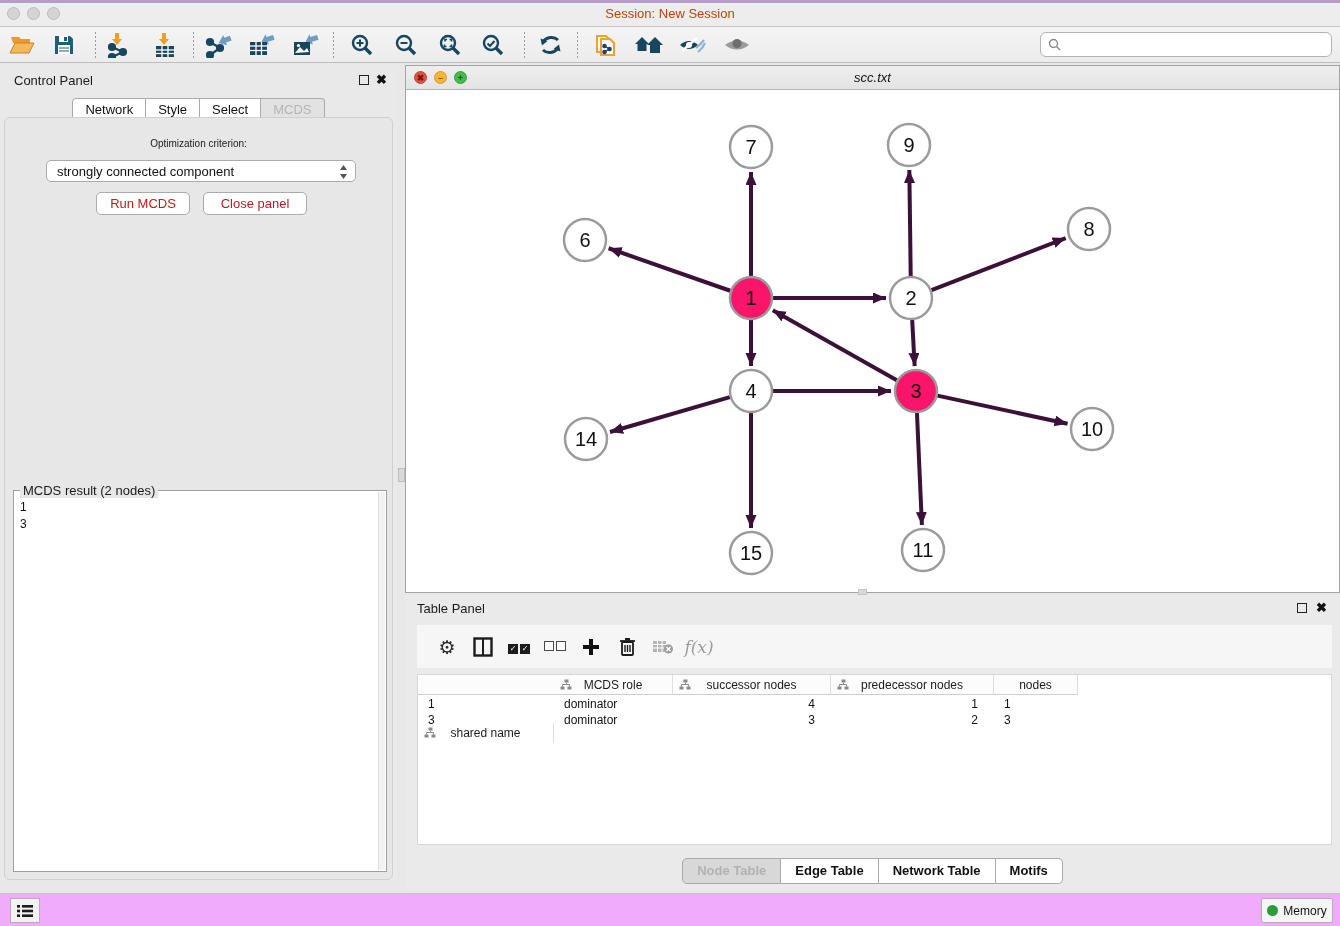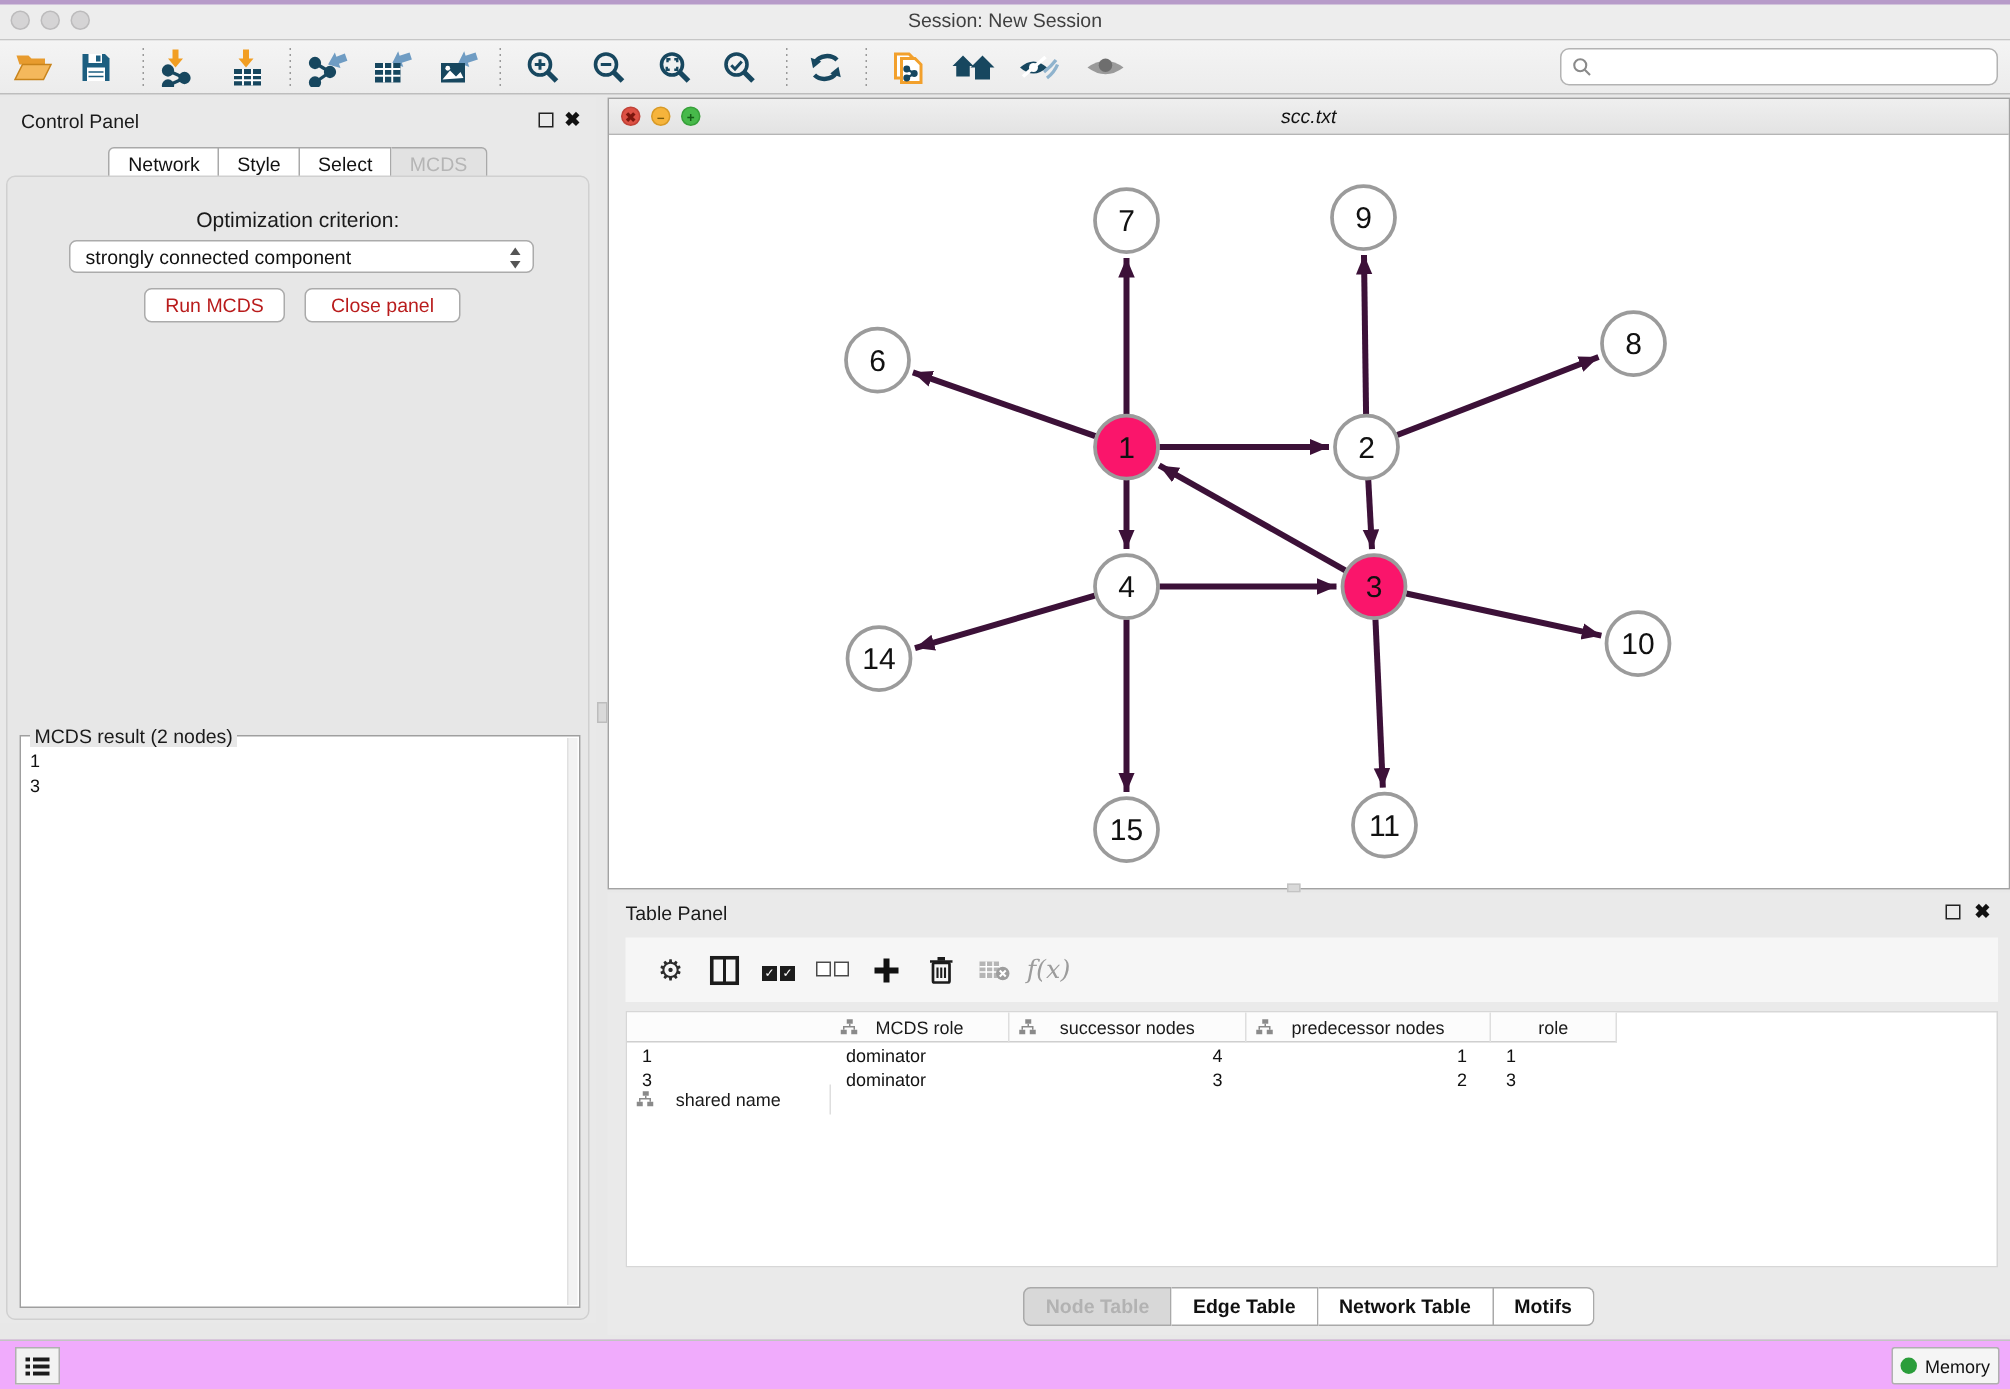--- a/index.html
+++ b/index.html
@@ -5,21 +5,21 @@
   * { margin:0; padding:0; box-sizing:border-box; }
   html,body { width:1340px; height:926px; overflow:hidden; }
   body { font-family:"Liberation Sans", sans-serif; background:#e8e8e8; position:relative; }
   .app { position:absolute; inset:0; }
 
   
   .titlebar { position:absolute; left:0; top:0; width:1340px; height:27px;
     background:#ededed; border-bottom:1px solid #c6c6c6; }
   .titlebar .purple-strip { position:absolute; left:0; top:0; right:0; height:3px; background:#b79bc9; }
   .titlebar .title { position:absolute; left:0; right:0; top:6px; text-align:center;
-    font-size:13px; color:#404040; }
+    font-size:13px; color:#c2410c; }
   .tl-dot { position:absolute; top:7px; width:13px; height:13px; border-radius:50%;
     background:#d5d4d5; border:1px solid #bcbbbc; }
 
   
   .toolbar { position:absolute; left:0; top:27px; width:1340px; height:36px;
     background:linear-gradient(#f4f4f4,#ececec); border-bottom:1px solid #bdbdbd; }
   .tb-btn { position:absolute; top:3px; width:32px; height:30px; display:flex;
     align-items:center; justify-content:center; background:transparent; border:none; cursor:default; }
   .tb-sep { position:absolute; top:5px; width:1px; height:26px;
     background-image:linear-gradient(#9a9a9a 40%, transparent 40%); background-size:1px 4px; }
@@ -36,21 +36,21 @@
   .hdr-float { position:absolute; width:10px; height:10px; border:1.6px solid #222; top:10px; }
   .hdr-close { position:absolute; top:7px; font-size:13px; font-weight:bold; color:#111; }
   .cp-tabs { position:absolute; left:0; right:0; top:33px; display:flex; justify-content:center; }
   .tab { font-size:13px; padding:3px 12px 4px; background:#fff; border:1px solid #a9a9a9;
     border-left-width:0; color:#111; }
   .tab:first-child { border-left-width:1px; border-top-left-radius:4px; }
   .tab:last-child { border-top-right-radius:4px; }
   .tab.active { background:#e2e2e2; color:#b5b5b5; }
   .cp-body { position:absolute; left:4px; top:52px; width:389px; height:763px;
     background:#e7e7e7; border:1px solid #d0d0d0; border-radius:6px; }
-  .opt-label { position:absolute; left:0; right:0; top:20px; text-align:center; font-size:14px; color:#1a1a1a; }
+  .opt-label { position:absolute; left:0; right:0; top:20px; text-align:center; font-size:10px; color:#1a1a1a; }
   .criterion-select { position:absolute; left:41px; top:42px; width:310px; height:22px; background:#fff;
     border:1px solid #ababab; border-radius:5px; font-size:13px; color:#111;
     display:flex; align-items:center; padding-left:10px; }
   .criterion-select .chevrons { position:absolute; right:7px; top:3px; }
   .cp-btn { position:absolute; top:74px; height:23px; background:#fff; border:1px solid #ababab;
     border-radius:5px; font-size:13px; color:#b91c1c; font-family:"Liberation Sans",sans-serif; }
   .run-btn { left:91px; width:94px; }
   .closep-btn { left:198px; width:104px; }
   .mcds-fieldset { position:absolute; left:8px; top:372px; width:374px; height:382px;
     border:1px solid #9f9f9f; background:#fff; }
@@ -553,21 +553,21 @@
                   <rect x="4.5" y="0.5" width="4" height="3"></rect>
                   <rect x="0.5" y="7.5" width="4" height="3"></rect>
                   <rect x="7.5" y="7.5" width="4" height="3"></rect>
                 </g>
                 <path d="M6.5 3.5 v2 M2.5 7.5 v-2 h7 v2" fill="none" stroke="#8a8a8a" stroke-width="1"></path>
               </svg>
             </span>
             <span>predecessor nodes</span>
           </div>
           <div class="th" style="width: 84px;">
-            <span>role</span>
+            <span>nodes</span>
           </div>
         </div>
       <div id="table-body">
           <div class="trow" style="top: 21px;">
             <div class="td left" style="width: 136px;">1</div>
             <div class="td left" style="width: 119px;">dominator</div>
             <div class="td right" style="width: 158px;">4</div>
             <div class="td right" style="width: 163px;">1</div>
             <div class="td left" style="width: 84px;">1</div>
           </div>

